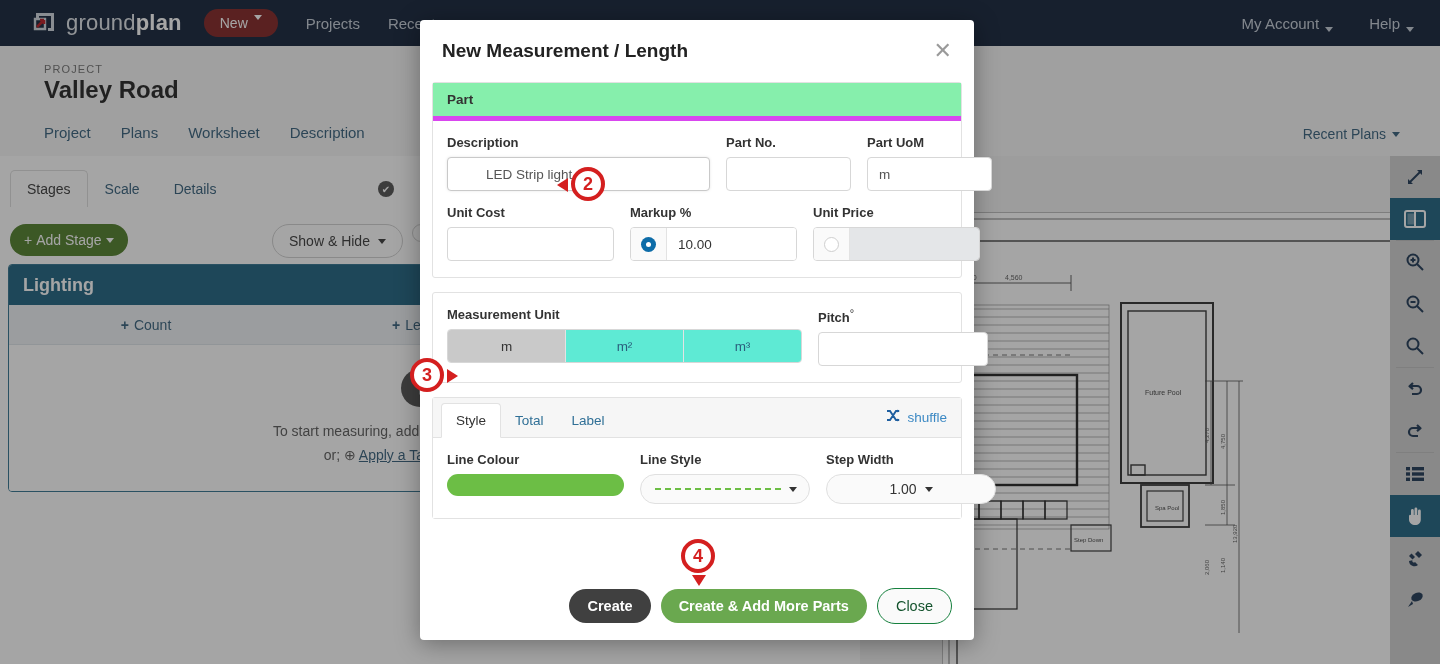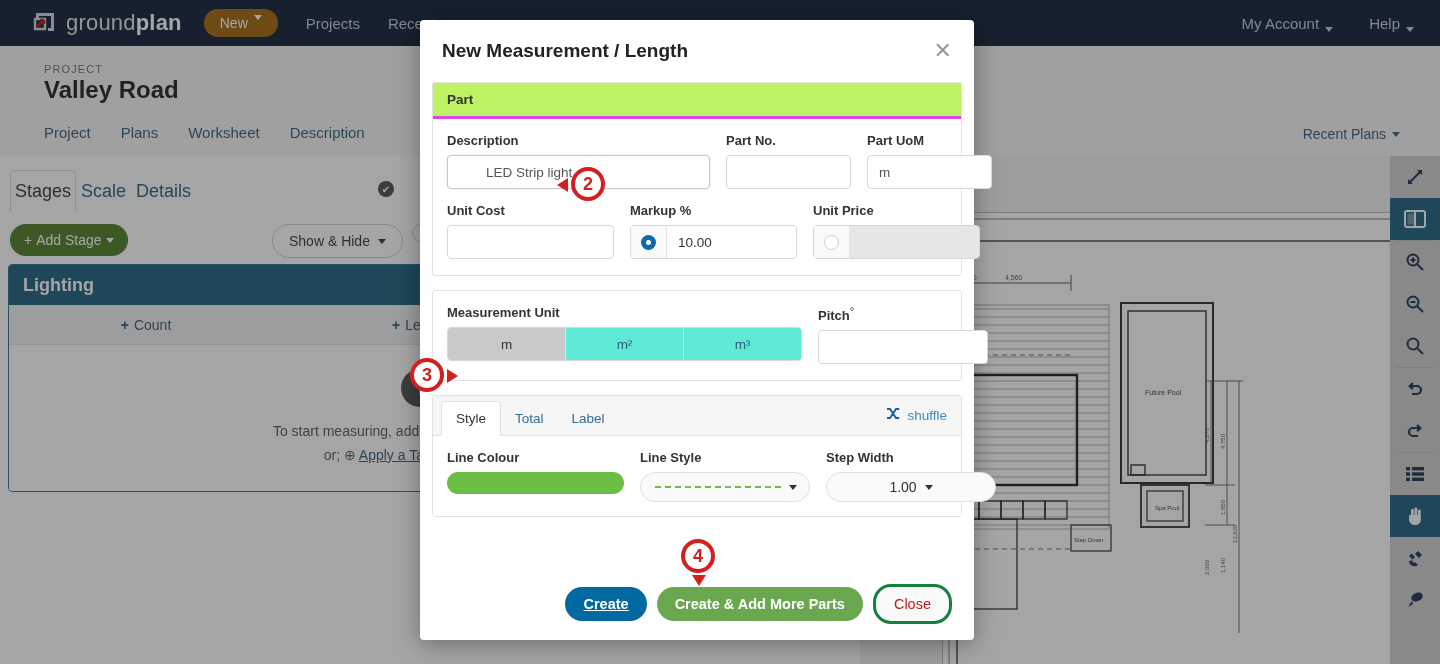--- a/index.html
+++ b/index.html
@@ -15,38 +15,38 @@
 
   .topnav {
     position:absolute; left:0; top:0; width:1440px; height:46px;
     background:#0b1b33; display:flex; align-items:center;
   }
   .logo-wrap { display:flex; align-items:center; gap:8px; margin-left:32px; }
   .logo-mark { width:26px; height:26px; position:relative; }
   .logo-text { font-size:22px; color:#dfe3e8; letter-spacing:.2px; }
   .logo-text b { color:#ffffff; font-weight:700; }
   .nav-pill {
-    margin-left:22px; background:#a16207; color:#fff; font-size:14px;
+    margin-left:22px; background:#7f1d1d; color:#fff; font-size:14px;
     padding:6px 16px; border-radius:16px; display:flex; align-items:flex-start; gap:6px;
   }
   .nav-link { color:#c3cbd6; font-size:15px; margin-left:28px; display:flex; align-items:flex-end; gap:6px; }
   .nav-right { position:absolute; right:26px; top:0; height:46px; display:flex; align-items:center; }
   .nav-right .nav-link { margin-left:36px; }
   .caret { display:inline-block; width:0;height:0;border-left:4px solid transparent;border-right:4px solid transparent;border-top:5px solid currentColor; }
 
   .proj-header { position:absolute; left:0; top:46px; width:1440px; height:110px; background:#f7f7f7; }
   .proj-label { position:absolute; left:44px; top:17px; font-size:11px; letter-spacing:1.1px; color:#6e6e6e; }
   .proj-title { position:absolute; left:44px; top:30px; font-size:24px; font-weight:700; color:#1d1d1d; }
   .proj-tabs { position:absolute; left:44px; top:78px; display:flex; gap:30px; }
   .proj-tab { font-size:15px; color:#2f5b78; }
   .recent-plans { position:absolute; right:40px; top:80px; font-size:14px; color:#2f5b78; display:flex; align-items:center; gap:6px;}
 
   .panel { position:absolute; left:0; top:156px; width:860px; bottom:0; background:#ffffff; }
   .panel-tabs { position:absolute; left:10px; top:14px; display:flex; align-items:flex-end; }
-  .ptab { font-size:18px; color:#2f5b78; padding:10px 4px; border:1px solid transparent; border-bottom:none; }
+  .ptab { font-size:14px; color:#2f5b78; padding:10px 16px; border:1px solid transparent; border-bottom:none; }
   .ptab.active { background:#fff; color:#333; border-color:#dcdcdc; border-radius:5px 5px 0 0; }
   .check-badge { position:absolute; left:378px; top:25px; width:16px;height:16px;border-radius:50%;background:#4a4a4a;color:#fff;font-size:10px;display:flex;align-items:center;justify-content:center;}
 
   .btn-add-stage {
     position:absolute; left:10px; top:68px; background:#4a7a23; color:#fff; font-size:14px;
     padding:8px 14px; border-radius:18px; display:flex; align-items:center; gap:4px;
   }
   .btn-outline {
     position:absolute; top:68px; background:#fff; border:1px solid #cfcfcf; color:#333; font-size:14px;
     padding:8px 16px; border-radius:18px; display:flex; align-items:center; gap:8px;
@@ -86,21 +86,21 @@
   .modal {
     position:absolute; left:420px; top:20px; width:554px; height:620px;
     background:#fff; border-radius:4px; box-shadow:0 4px 24px rgba(0,0,0,.35);
     display:flex; flex-direction:column;
   }
   .modal-head { height:62px; display:flex; align-items:center; padding:0 22px; }
   .modal-title { font-size:19px; color:#222; font-weight:600; }
   .modal-close { margin-left:auto; font-size:22px; color:#9a9a9a; line-height:1; }
 
   .fieldset { margin:0 12px 14px; border:1px solid #e2e2e2; border-radius:3px; }
-  .fs-head { background:#bef264; border-bottom:3px solid #d946ef; padding:9px 14px; font-size:13.5px; font-weight:700; color:#333; }
+  .fs-head { background:#86efac; border-bottom:5px solid #d946ef; padding:9px 14px; font-size:13.5px; font-weight:700; color:#333; }
   .fs-body { padding:14px 14px 16px; }
 
   .row { display:flex; gap:16px; }
   .row + .row { margin-top:14px; }
   .fld { display:flex; flex-direction:column; }
   .lbl { font-size:13px; font-weight:700; color:#333; margin-bottom:7px; }
   .lbl .deg { font-weight:400; font-size:11px; vertical-align:super; }
   .inp {
     height:34px; border:1px solid #d7d7d7; border-radius:4px; background:#fff;
     font-size:13.5px; color:#555; padding:0 11px; display:flex; align-items:center;
@@ -136,23 +136,23 @@
   .tabbody { padding:14px; background:#fff; }
   .colour-swatch { width:177px; height:22px; border-radius:11px; background:#6cbe45; }
   .w-lstyle { width:170px; }
   .w-lwidth { width:170px; }
   .pill-select { height:30px; border:1px solid #e0e0e0; border-radius:15px; background:#fafafa; display:flex; align-items:center; justify-content:center; gap:8px; font-size:14px; color:#333; position:relative;}
   .dashline { flex:1; height:0; border-top:2px dashed #6cbe45; margin-left:14px; }
   .sel-caret { margin-right:12px; }
 
   .modal-foot { margin-top:auto; padding:0 22px 16px; display:flex; justify-content:flex-end; align-items:center; gap:10px; }
   .mbtn { font-size:14.5px; font-weight:700; border-radius:18px; padding:9px 18px; }
-  .mbtn-create { background:#0369a1; color:#fff;text-decoration:underline; }
+  .mbtn-create { background:#404040; color:#fff; }
   .mbtn-more { background:#6aa84f; color:#fff; }
-  .mbtn-close { background:#fafafa; color:#b91c1c; border:3px solid #15803d; font-weight:400; }
+  .mbtn-close { background:#fafafa; color:#14532d; border:1px solid #15803d; font-weight:400; }
 
   
   .marker {
     position:absolute; width:34px; height:34px; border-radius:50%;
     background:#fff; border:4px solid #d41f1f; color:#d41f1f;
     font-size:18px; font-weight:700; display:flex; align-items:center; justify-content:center;
     z-index:50;
   }
   .marker::after { content:""; position:absolute; width:0;height:0; }
   .marker.pt-left::after  { left:-18px; top:7px; border-top:7px solid transparent; border-bottom:7px solid transparent; border-right:11px solid #d41f1f; }

